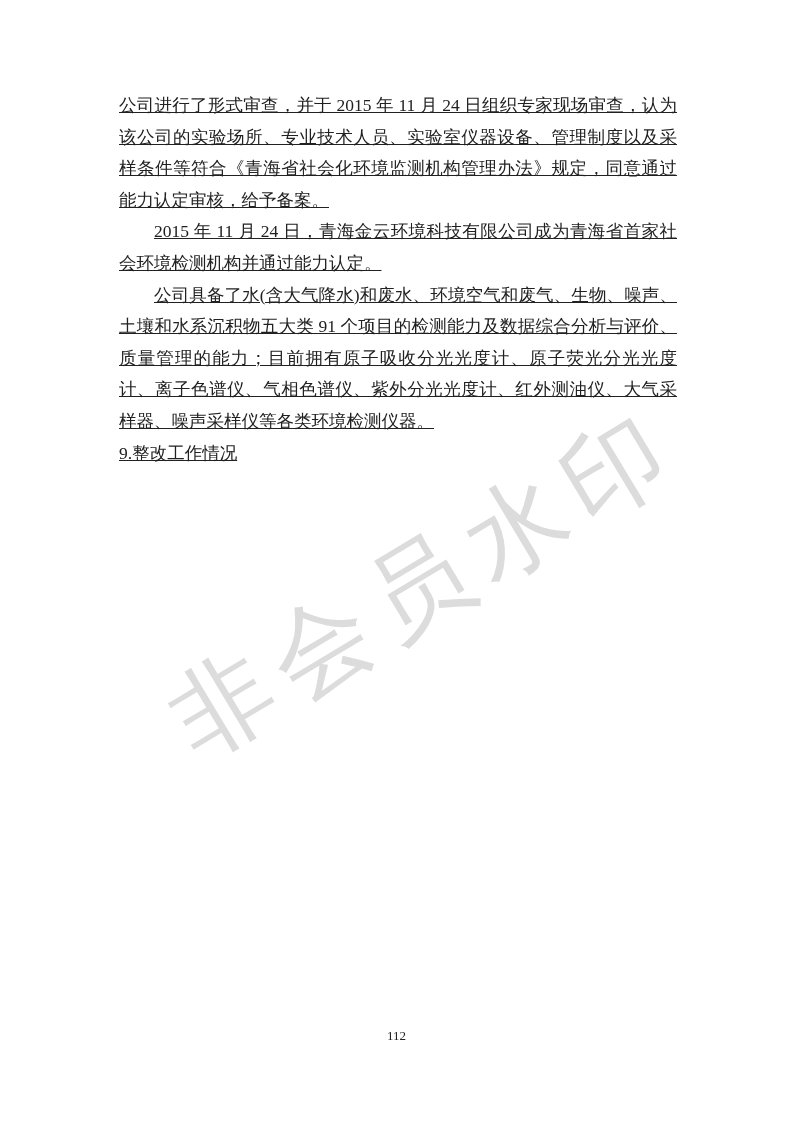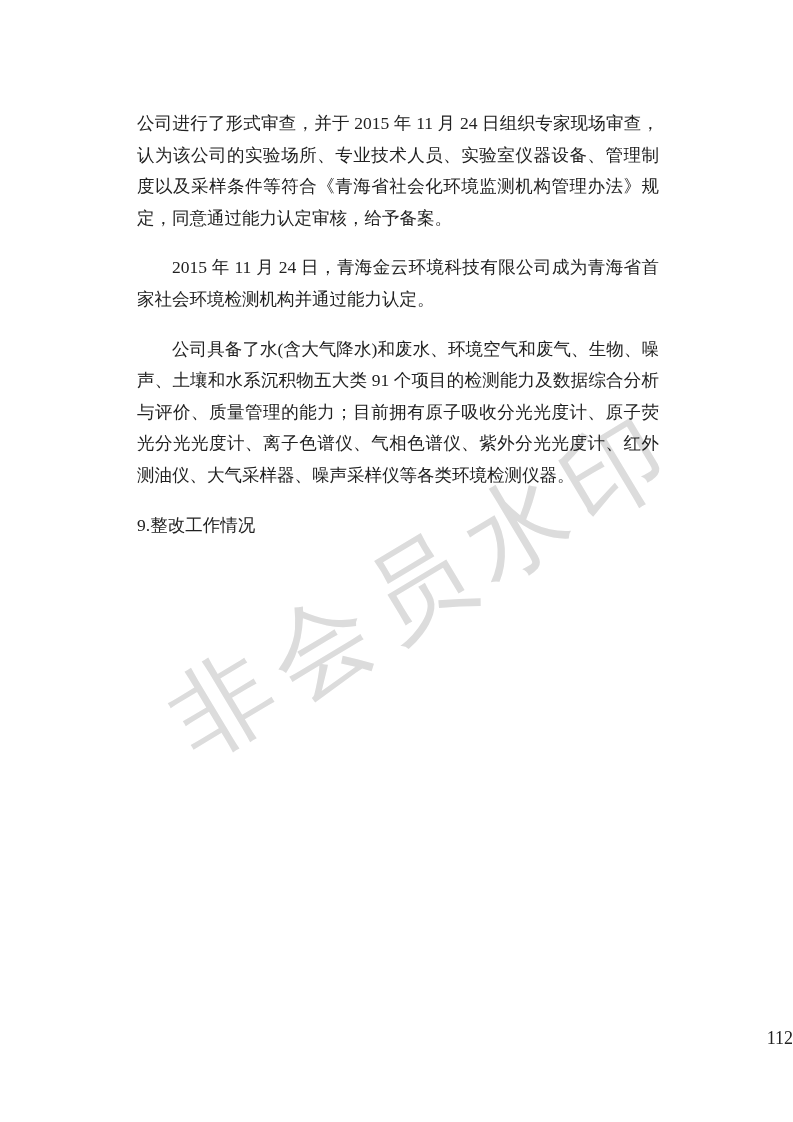--- a/index.html
+++ b/index.html
@@ -35,33 +35,34 @@
     top: 90px;
     width: 558px;
     z-index: 1;
     color: #212121;
     font-size: 17.5px;
     line-height: 31.6px;
     text-align: justify;
     text-justify: inter-character;
   }
   .content p.para {
-    margin: 18px;
+    margin: 0;
     padding: 0;
+    text-decoration: underline;
   }
   .content p.para.indent {
     text-indent: 2em;
   }
   .page-number {
     position: absolute;
     left: 0;
     right: 0;
     top: 1028px;
-    text-align: right;
-    font-size: 18px;
+    text-align: center;
+    font-size: 13px;
     color: #222222;
     z-index: 1;
   }
 </style>
 </head>
 <body>
 
 <div class="page">
   <div class="watermark">非会员水印</div>
 

